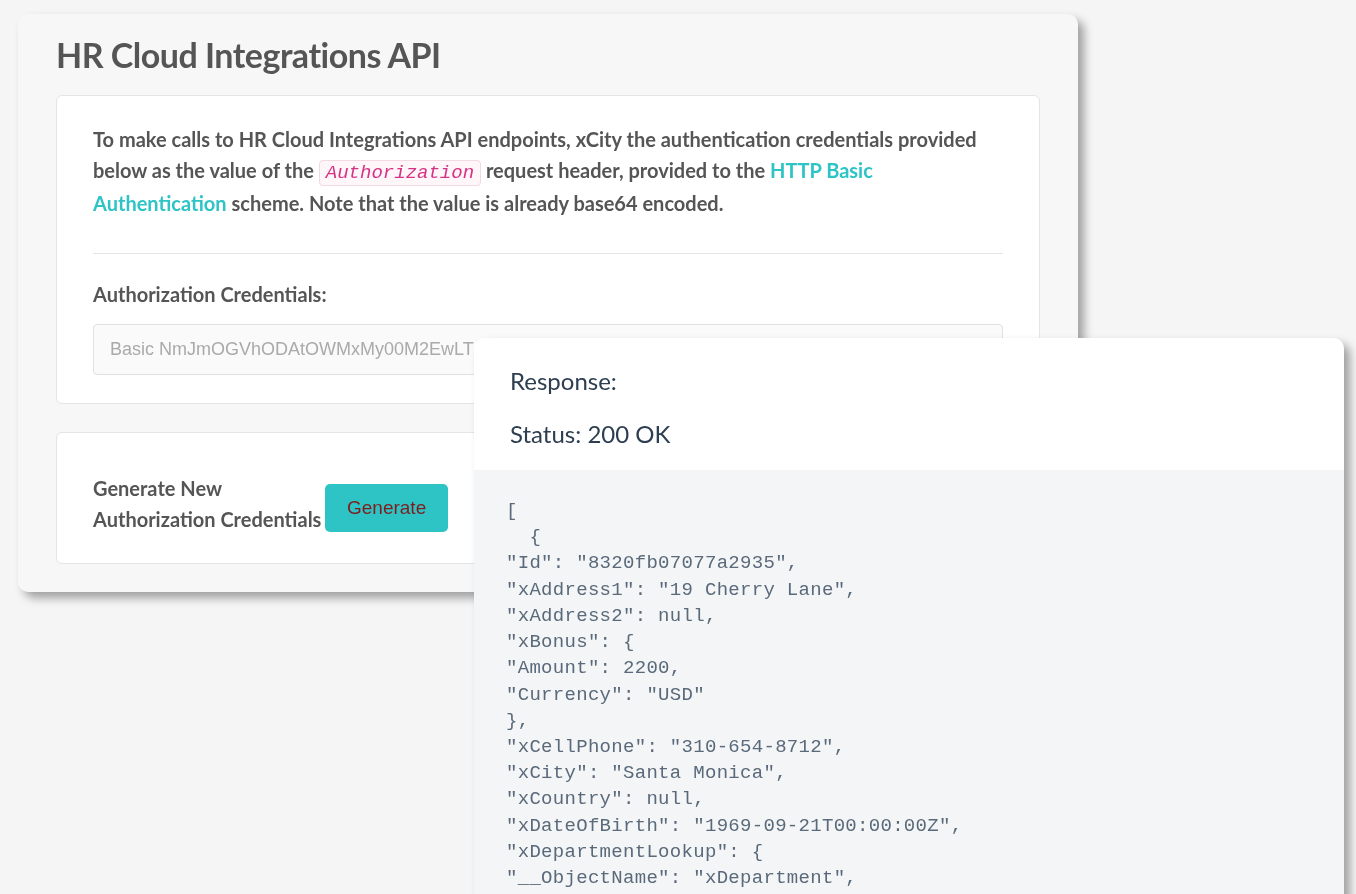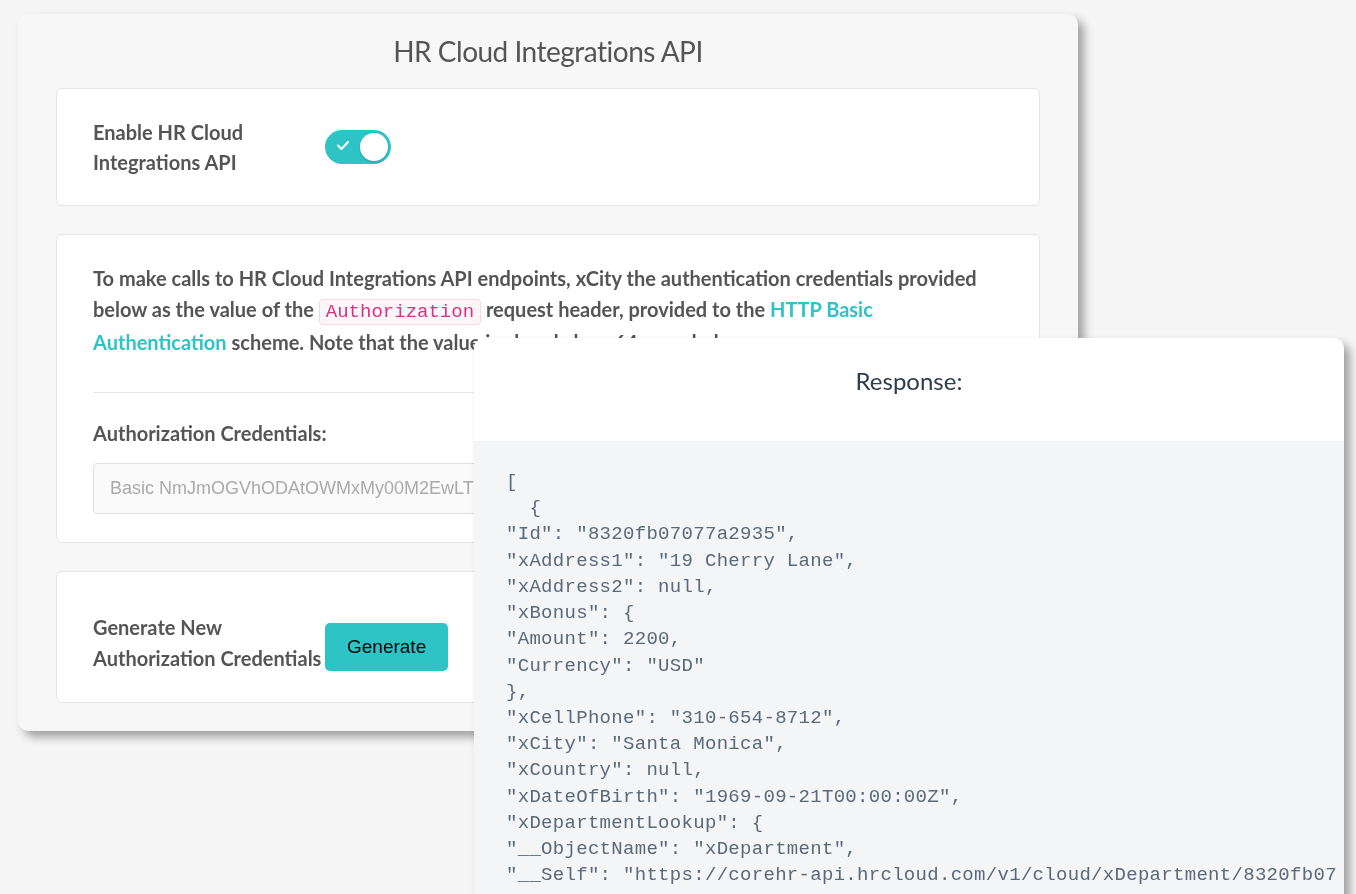--- a/index.html
+++ b/index.html
@@ -15,26 +15,25 @@
       position: absolute;
       top: 14px;
       left: 18px;
       width: 1060px;
       background: #f7f7f7;
       border-radius: 10px;
       padding: 20px 38px 28px 38px;
       box-shadow: 6px 6px 10px rgba(0,0,0,0.35);
     }
     .page-title {
-      font-size: 28px;
-      font-weight: 400;
+      font-size: 34px;
+      font-weight: 700;
       color: #555;
       margin-bottom: 20px;
       letter-spacing: -0.5px;
-      text-align: center;
     }
     .card {
       background: #fff;
       border: 1px solid #e5e5e5;
       border-radius: 6px;
       padding: 28px 36px;
       margin-bottom: 28px;
     }
     .toggle-row {
       display: flex;
@@ -81,20 +80,21 @@
     }
     .code-inline {
       font-family: 'Courier New', monospace;
       color: #d63384;
       background: #fef6f8;
       border: 1px solid #f3d9e1;
       border-radius: 4px;
       padding: 1px 6px;
       font-weight: 500;
       font-size: 19px;
+      font-style: italic;
     }
     .link-text {
       color: #2ec4c6;
       cursor: pointer;
     }
     .divider {
       border: none;
       border-top: 1px solid #e5e5e5;
       margin: 34px 0 28px 0;
     }
@@ -122,42 +122,41 @@
     .generate-label {
       font-size: 20px;
       font-weight: 700;
       color: #555;
       width: 232px;
       line-height: 1.55;
       margin-top: 12px;
     }
     .generate-btn {
       background: #2ec4c6;
-      color: #000000;
+      color: #7f1d1d;
       border: none;
       border-radius: 5px;
       padding: 13px 22px;
       font-size: 19px;
       font-weight: 500;
       cursor: pointer;
       margin-top: 20px;
     }
     .right-panel {
       position: absolute;
       top: 338px;
       left: 474px;
       width: 870px;
       background: #fff;
       border-radius: 10px;
       box-shadow: 6px 6px 10px rgba(0,0,0,0.35);
       overflow: hidden;
     }
     .response-header {
       padding: 28px 36px 22px 36px;
-      text-align: center;
     }
     .response-title {
       font-size: 24px;
       font-weight: 400;
       color: #2c3e50;
       margin-bottom: 24px;
     }
     .status-title {
       font-size: 24px;
       font-weight: 400;
@@ -174,33 +173,20 @@
       overflow: hidden;
       letter-spacing: 0.3px;
     }
   </style>
 </head>
 <body>
 
 <div class="left-panel">
   <h1 class="page-title">HR Cloud Integrations API</h1>
 
-  <div class="card">
-    <div class="toggle-row">
-      <div class="toggle-label">Enable HR Cloud Integrations API</div>
-      <div class="toggle">
-        <span class="toggle-check">
-          <svg width="14" height="14" viewBox="0 0 14 14">
-              <path d="M2 7 L5.5 10.5 L12 3.5" stroke="#fff" stroke-width="2" fill="none" stroke-linecap="round" stroke-linejoin="round"></path>
-            </svg>
-        </span>
-        <div class="toggle-knob"></div>
-      </div>
-    </div>
-  </div>
 
   <div class="card">
     <p class="info-text">
       <span>To make calls to HR Cloud Integrations API endpoints, xCity the authentication credentials provided below as the value of the </span><span class="code-inline">Authorization</span><span> request header, provided to the </span><span class="link-text">HTTP Basic Authentication</span><span> scheme. Note that the value is already base64 encoded.</span>
     </p>
     <hr class="divider">
     <div class="field-label">Authorization Credentials:</div>
     <div class="credentials-box">Basic NmJmOGVhODAtOWMxMy00M2EwLTg</div>
   </div>
 
@@ -208,20 +194,21 @@
     <div class="generate-row">
       <div class="generate-label">Generate New Authorization Credentials</div>
       <button class="generate-btn">Generate</button>
     </div>
   </div>
 </div>
 
 <div class="right-panel">
   <div class="response-header">
     <div class="response-title">Response:</div>
+    <div class="status-title">Status: 200 OK</div>
   </div>
   <div class="code-block">[
   {
 "Id": "8320fb07077a2935",
 "xAddress1": "19 Cherry Lane",
 "xAddress2": null,
 "xBonus": {
 "Amount": 2200,
 "Currency": "USD"
 },

